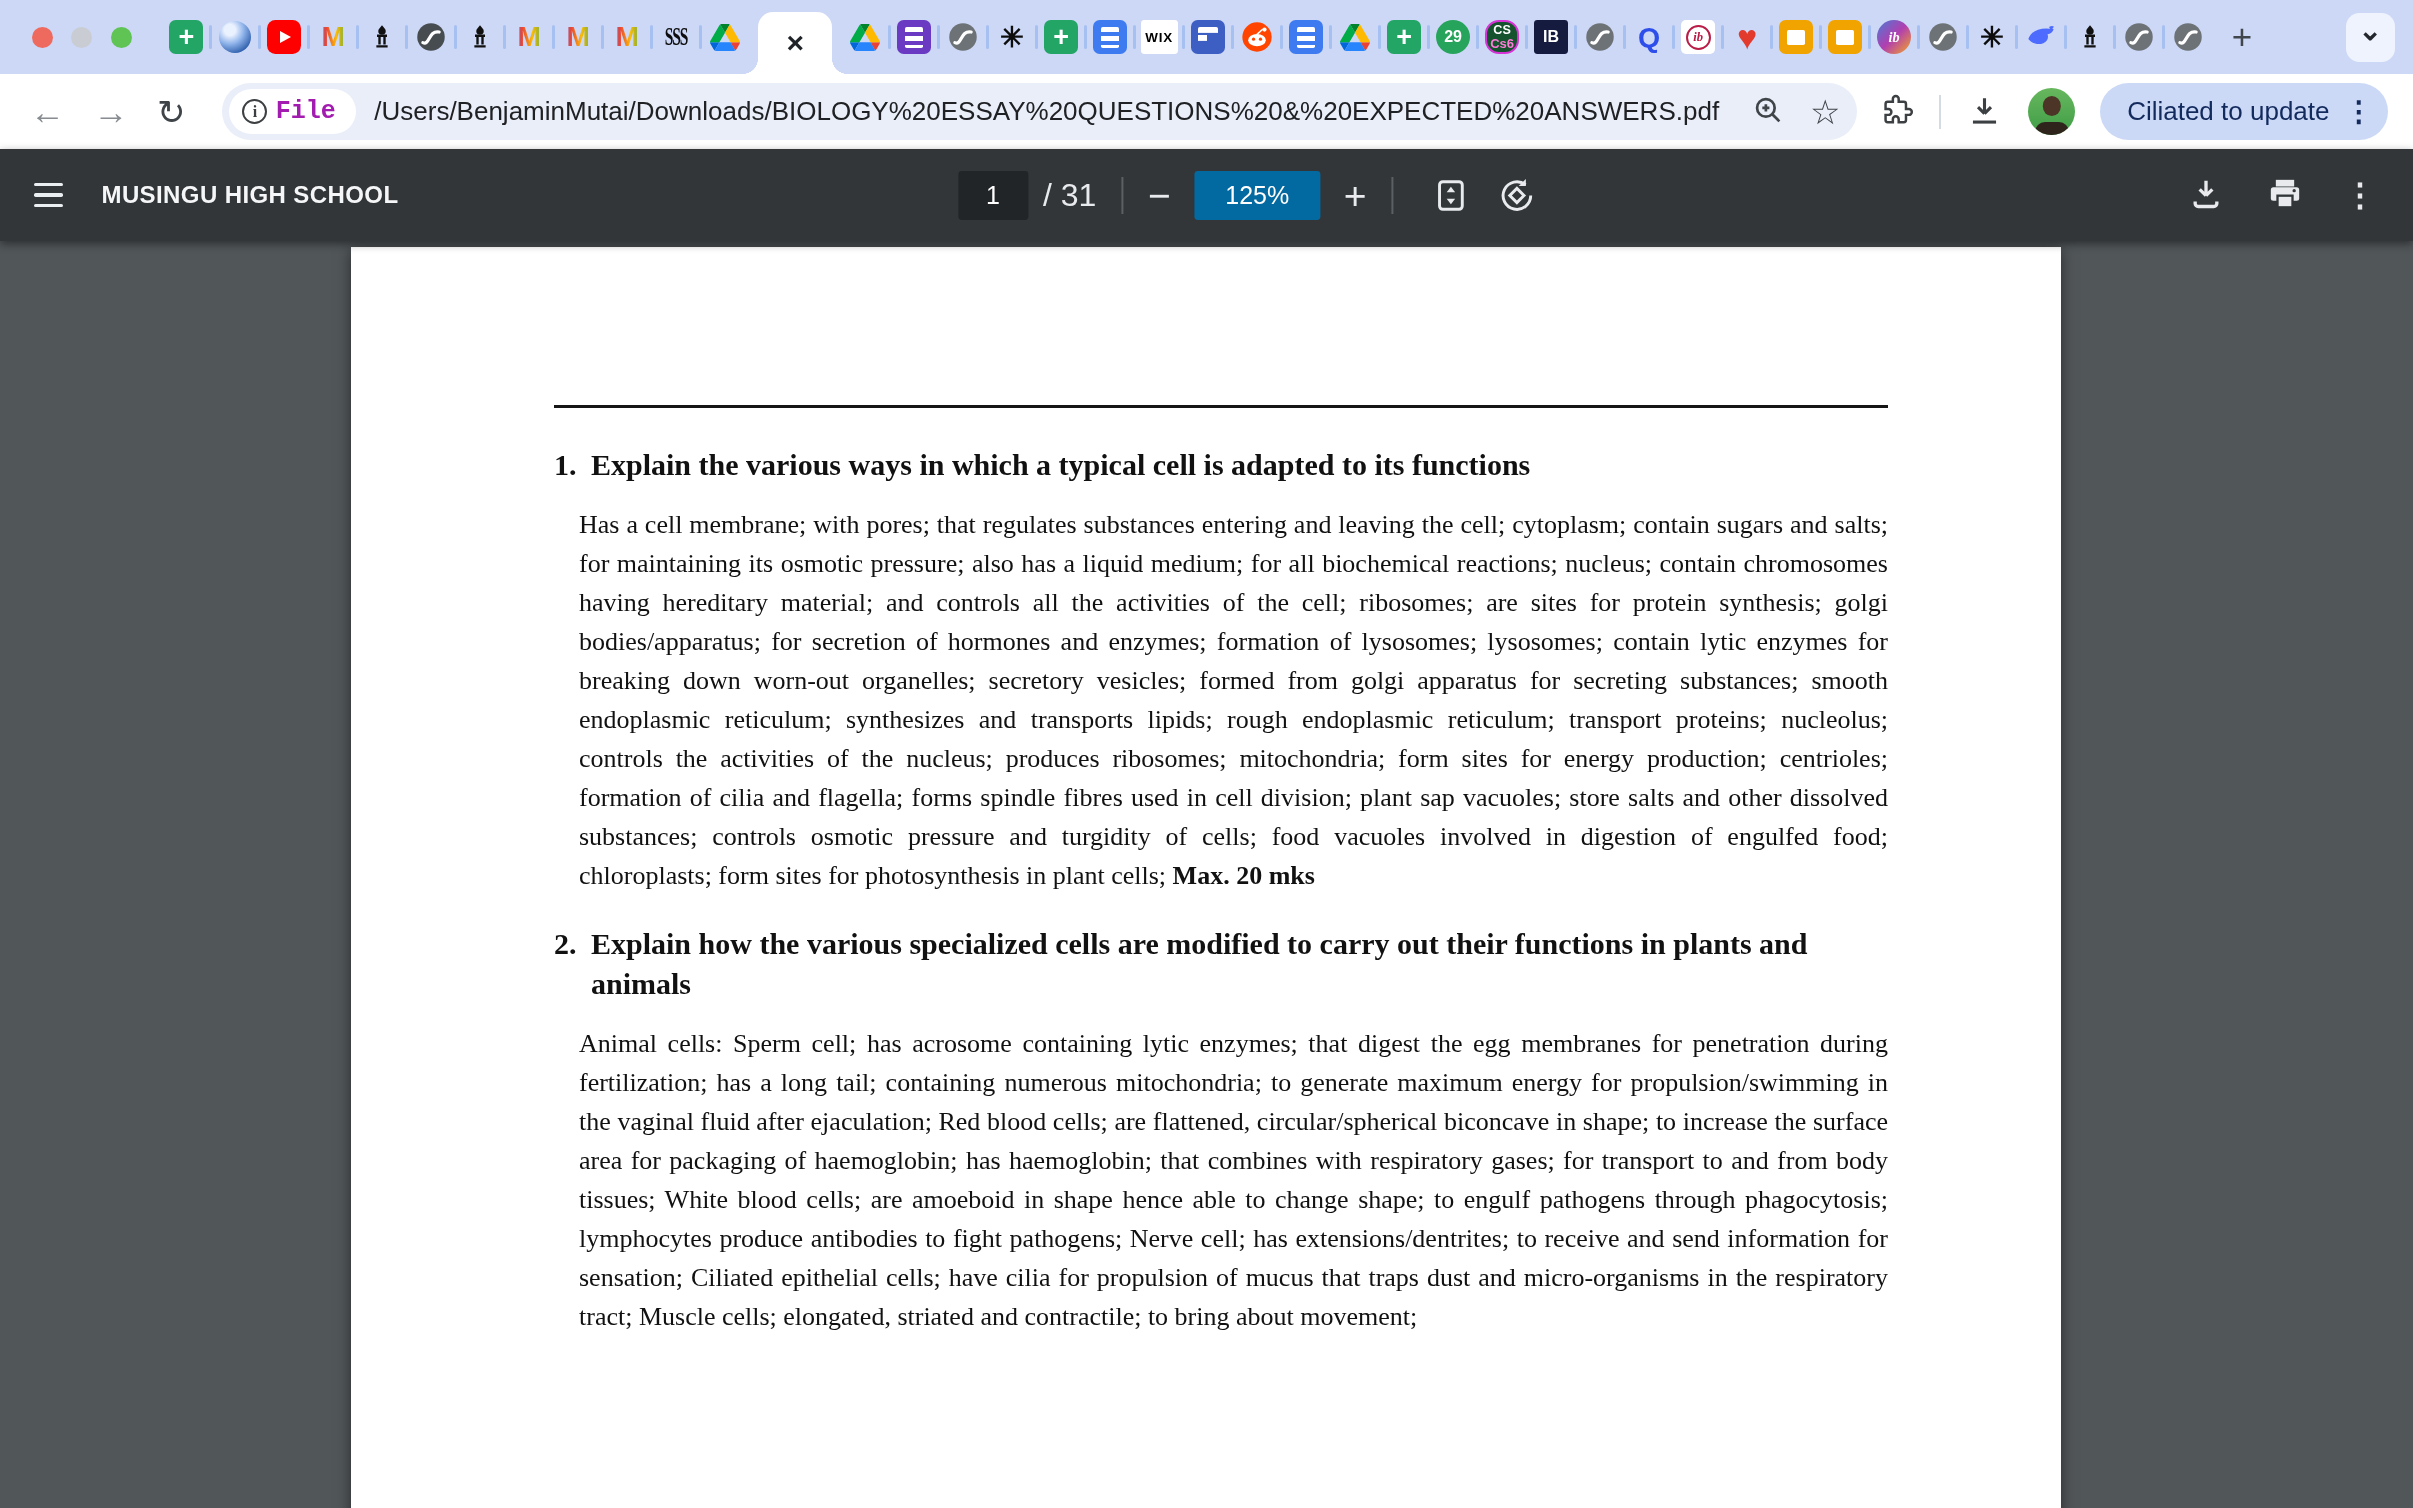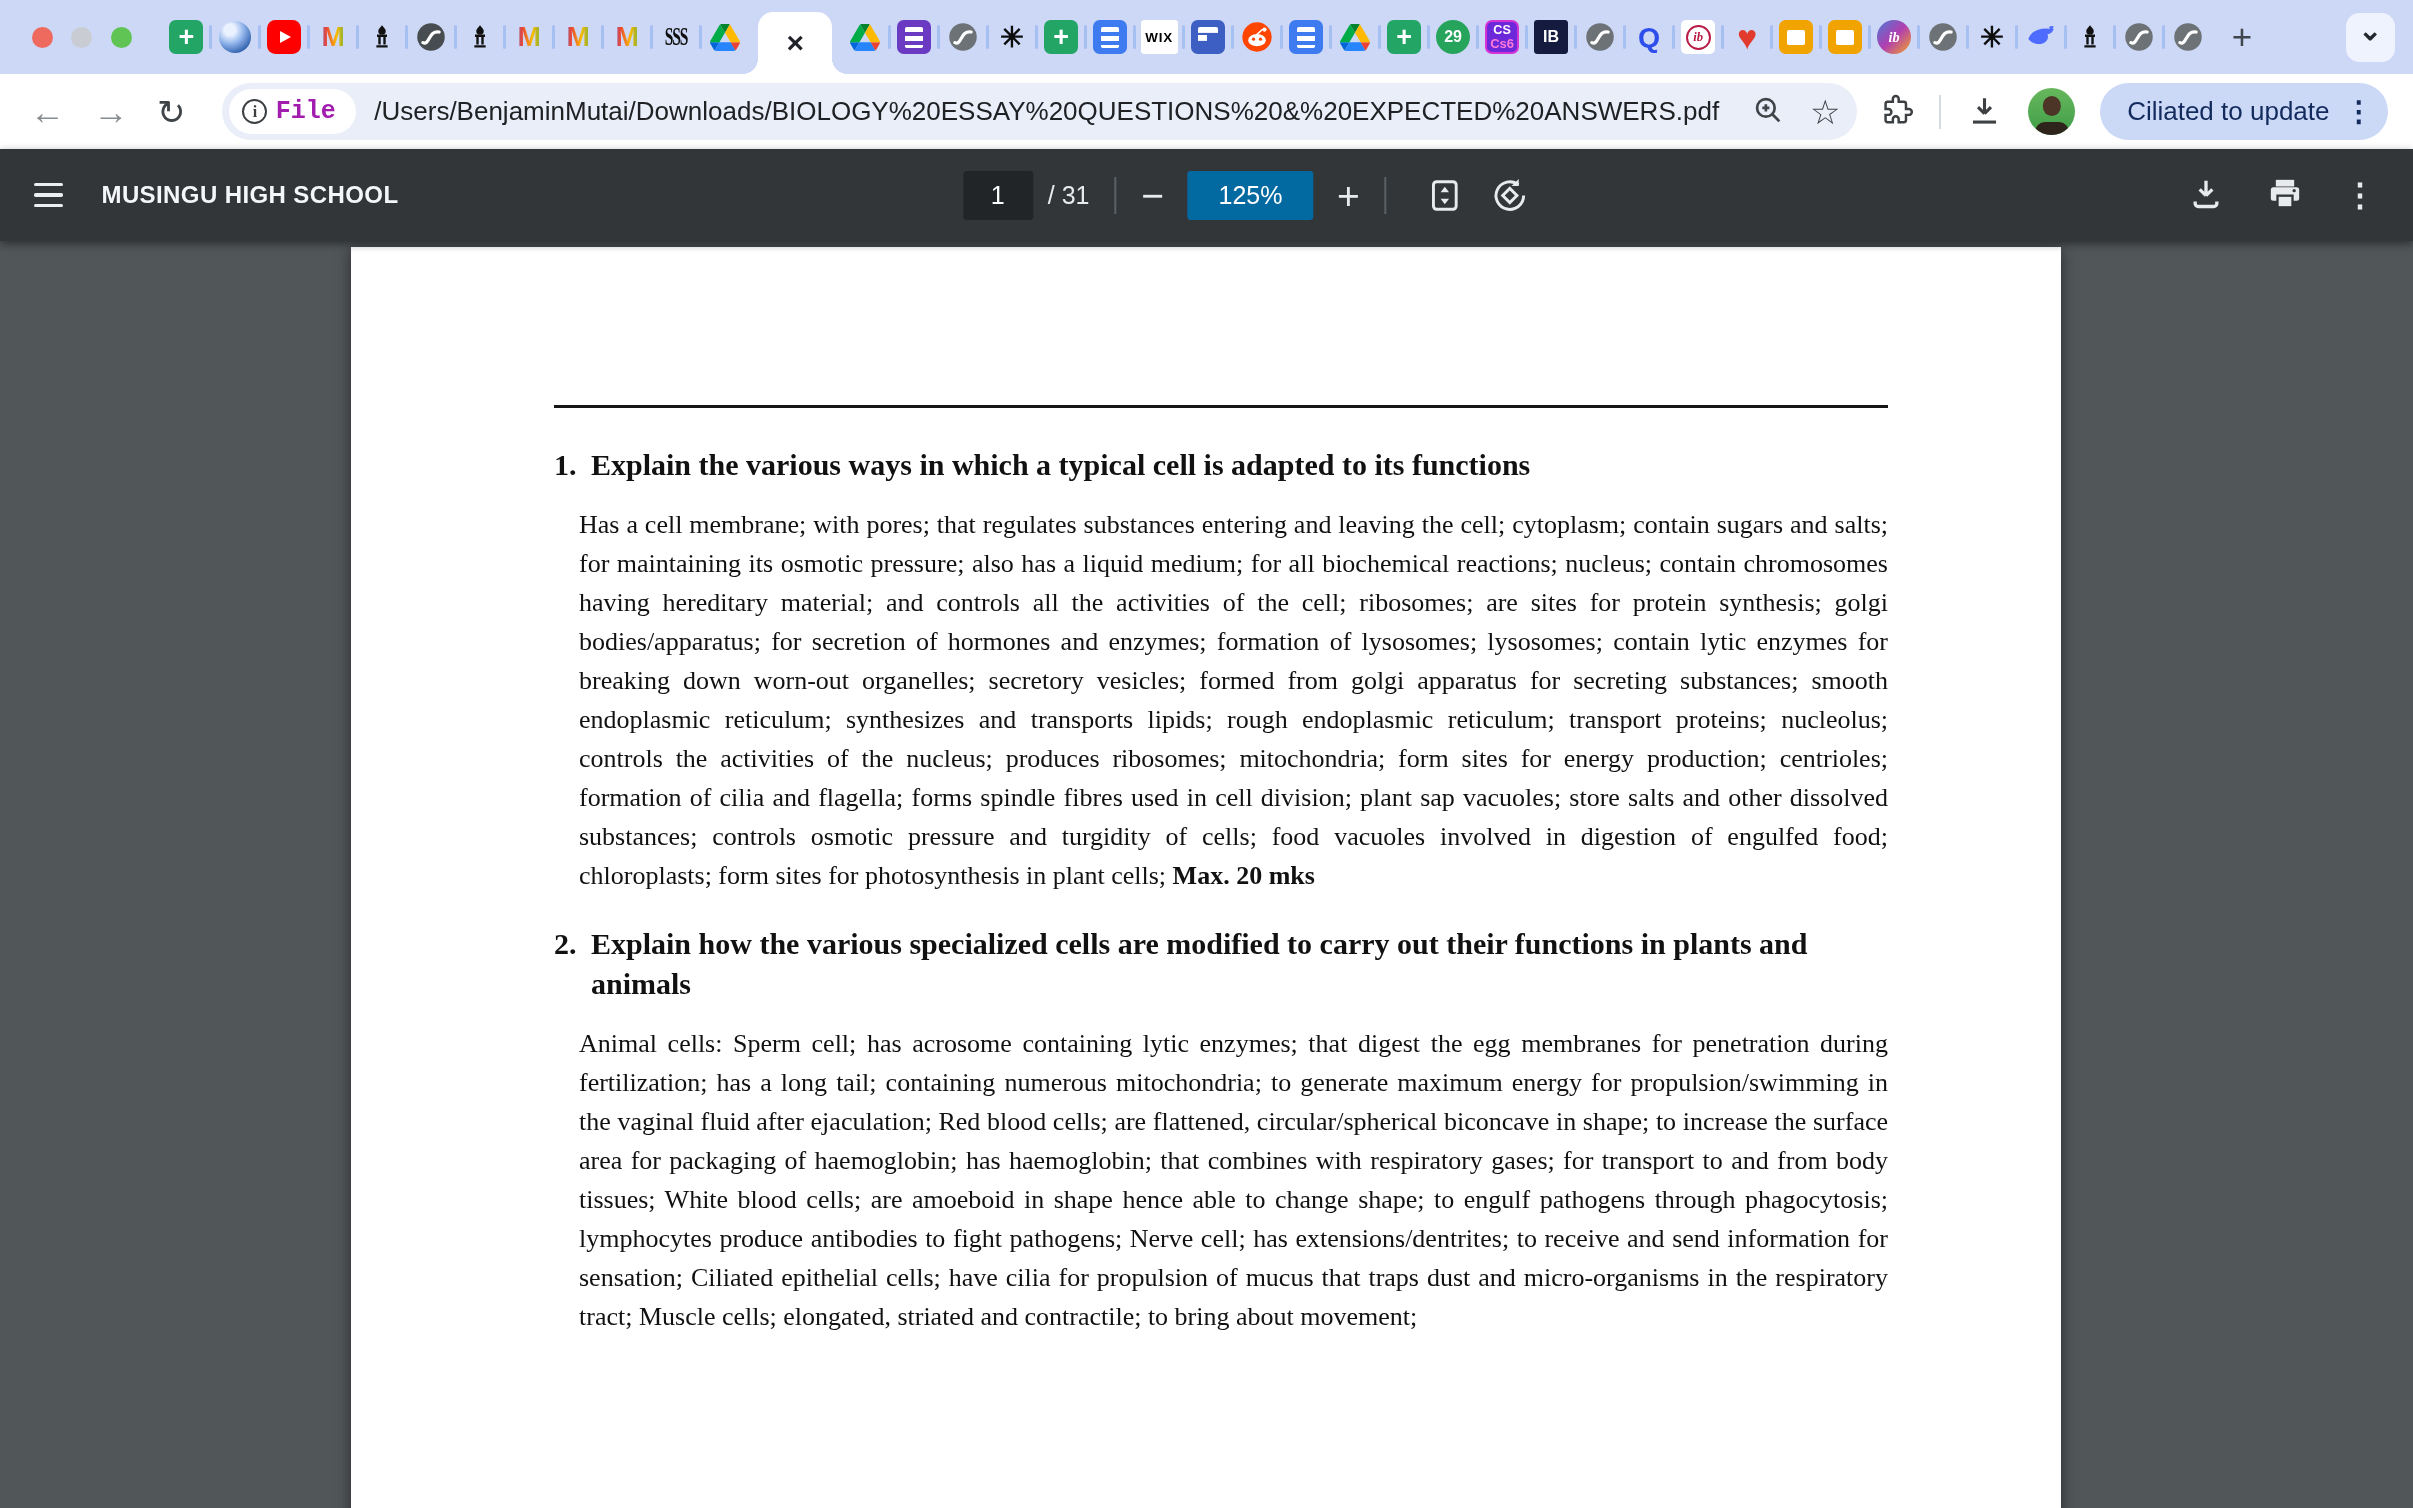--- a/index.html
+++ b/index.html
@@ -47,21 +47,21 @@
   .fav-globe svg,.fav-globe-dark svg{display:block;}
   .fav-globe-blue{width:32px;height:32px;border-radius:50%;
       background:radial-gradient(circle at 34% 28%, #eaf1ff 0 18%, #8fb3ea 45%, #1c4fa0 85%);}
   .fav-openai{font-size:28.5px;color:#0d0d0d;font-weight:700;}
   .fav-sss{font-family:"Liberation Serif",serif;font-weight:700;font-size:25px;color:#0d0d0d;transform:scaleX(.62);letter-spacing:-1.7px;}
   .fav-wix{background:#fff;color:#000;font-weight:900;font-size:13.4px;letter-spacing:0.8px;border-radius:3.4px;width:37px;height:34px;}
   .fav-table{background:#3d5fc4;}
   .fav-table i{width:20px;height:20px;border-radius:1.7px;
       background:linear-gradient(#fff,#fff) 0 0/20px 5.9px no-repeat,linear-gradient(#fff,#fff) 0 8.4px/9.2px 5.9px no-repeat;}
   .fav-badge29{background:#27a45b;border-radius:50%;color:#fff;font-weight:700;font-size:16px;}
-  .fav-badgecs{background:#6d28d9;border:2.5px solid #d633d6;border-radius:7px;color:#fff;font-weight:900;font-size:12.6px;line-height:1;}
+  .fav-badgecs{background:#14532d;border:2.5px solid #d633d6;border-radius:14px;color:#fff;font-weight:900;font-size:12.6px;line-height:1;}
   .fav-badgecs .sub{font-size:13px;color:#ff7ad9;font-weight:700;}
   .fav-badgeib{background:#141b3f;border-radius:3.4px;color:#fff;font-weight:900;font-size:16px;}
   .fav-quora{color:#2d4eea;font-weight:900;font-size:28.5px;}
   .fav-ibseal{background:#fff;border-radius:5px;}
   .fav-ibseal i{width:25px;height:25px;border:2.5px solid #b91d47;border-radius:50%;display:flex;align-items:center;justify-content:center;
       color:#b91d47;font-family:"Liberation Serif",serif;font-style:italic;font-weight:700;font-size:12.6px;}
   .fav-heart{color:#e23b2e;font-size:34px;line-height:1;}
   .fav-ibgrad{border-radius:50%;background:linear-gradient(135deg,#4a7bd4,#b13fb0 50%,#f5a623);color:#fff;
       font-family:"Liberation Serif",serif;font-style:italic;font-weight:700;font-size:14.2px;}
   .fav-deepseek svg{display:block;}
@@ -95,21 +95,21 @@
 
   
   .pdf-toolbar{height:92px;background:#323639;display:flex;align-items:center;position:relative;color:#f1f3f4;
       box-shadow:0 3.4px 8.4px rgba(0,0,0,.45);z-index:5;}
   .hamburger{margin-left:34px;display:flex;flex-direction:column;gap:6.7px;}
   .hamburger i{width:28.5px;height:3.8px;background:#eceff1;border-radius:1.7px;}
   .pdf-title{margin-left:39px;font-size:24px;font-weight:700;letter-spacing:0.4px;color:#f5f6f7;}
   .tb-center{position:absolute;left:50%;top:0;height:100%;transform:translateX(-42%);display:flex;align-items:center;}
   .pgbox{width:70px;height:49px;background:#212528;border-radius:3.4px;display:flex;align-items:center;justify-content:center;
       font-size:25px;color:#fff;}
-  .pgtotal{font-size:25px;margin-left:15px;color:#e8eaed;}
+  .pgtotal{font-size:32px;margin-left:15px;color:#e8eaed;}
   .tbsep{width:1.7px;height:37px;background:#5b6065;margin:0 25px;}
   .tb-glyph{font-size:39px;color:#e8eaed;line-height:1;font-weight:400;}
   .zoombox{width:126px;height:49px;background:#0369a1;border-radius:3.4px;display:flex;align-items:center;justify-content:center;
       font-size:25px;color:#fff;margin:0 23.5px;}
   .tb-ic{margin:0 13.4px;display:flex;align-items:center;}
   .tb-right{position:absolute;right:37px;top:0;height:100%;display:flex;align-items:center;gap:39px;}
 
   
   .viewport{height:1267px;background:#515659;position:relative;overflow:hidden;}
   .page{position:absolute;left:351px;top:5.9px;width:1710px;height:2011px;background:#fff;

